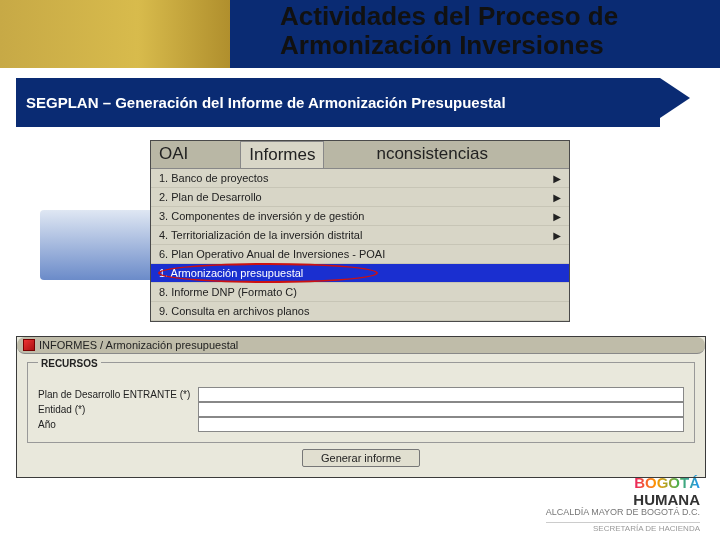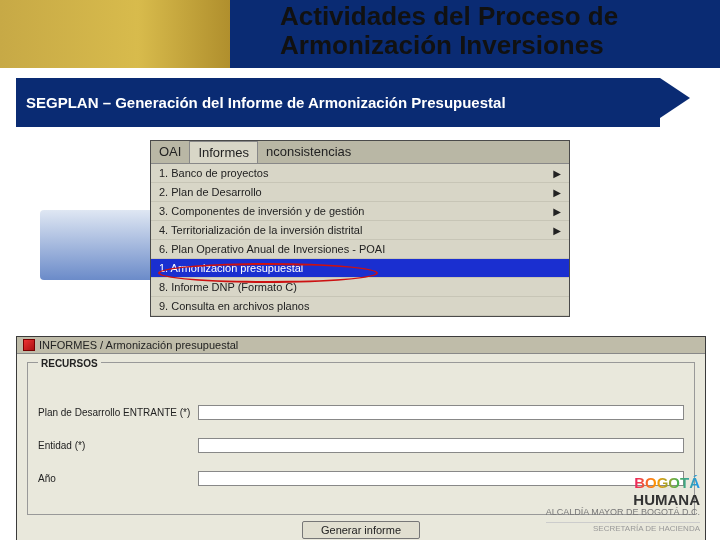--- a/index.html
+++ b/index.html
@@ -35,21 +35,21 @@
     border-bottom: 20px solid transparent;
     border-left: 30px solid #0a2b73;
   }
 
   
   .shot-menu {
     position: absolute; top: 140px; left: 150px; width: 420px;
     background: #b9b7a5; border: 1px solid #4a4a4a;
   }
   .menubar {
-    display: flex; font-size: 13px; color: #222;
+    display: flex; font-size: 17px; color: #222; gap: 44px;
   }
   .menubar .mb {
     padding: 3px 8px;
   }
   .menubar .mb.active {
     background: #d8d6c7; border: 1px solid #888; border-bottom: none;
   }
   .menu-panel {
     background: #d8d6c7; border-top: 1px solid #888;
   }
@@ -77,41 +77,41 @@
   }
 
   
   .shot-form {
     position: absolute; top: 336px; left: 16px; width: 690px;
     border: 1px solid #3b3b3b; background: #e9e8dc;
     font-size: 11px;
   }
   .form-title {
     background: #bfbca9; padding: 2px 6px; font-size: 11px; color: #222;
-    border-bottom: 1px solid #888; display: flex; align-items: center; gap: 4px;
+    border-bottom: 1px solid #888; display: flex; align-items: center; gap: 4px; border-radius: 8px;
   }
   .form-title .ico {
     width: 12px; height: 12px; display: inline-block;
     background: linear-gradient(135deg,#e33,#a11);
     border: 1px solid #700;
   }
   .form-body {
     padding: 8px 10px 10px 10px;
   }
   .fieldset {
     border: 1px solid #999; padding: 8px 10px 10px 10px;
     background: #e9e8dc;
   }
   .legend {
     font-size: 10px; font-weight: 700; color: #222; margin-bottom: 4px;
     background: #e9e8dc; display: inline-block; padding: 0 3px;
     position: relative; top: -14px;
   }
   .row {
-    display: flex; align-items: center; margin: 18px 0;
+    display: flex; align-items: center; margin: 0 0;
   }
   .row label {
     width: 160px; font-size: 10px; color: #222;
   }
   .row .field {
     flex: 1; height: 15px; background: #fff; border: 1px solid #888;
   }
   .btn-row {
     text-align: center; margin-top: 6px;
   }

